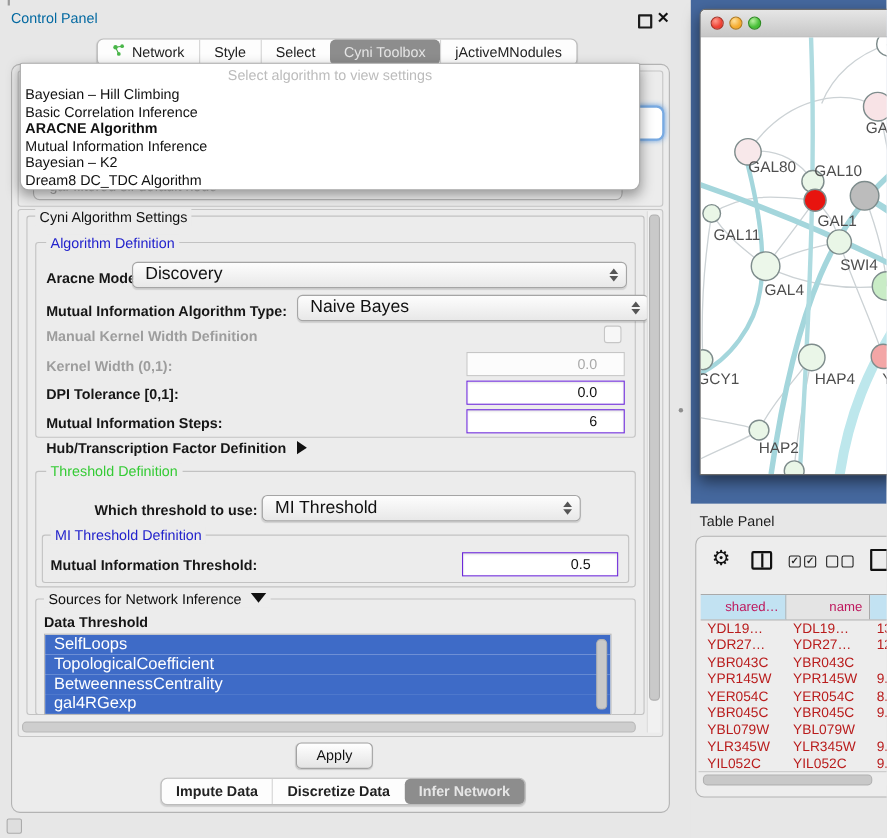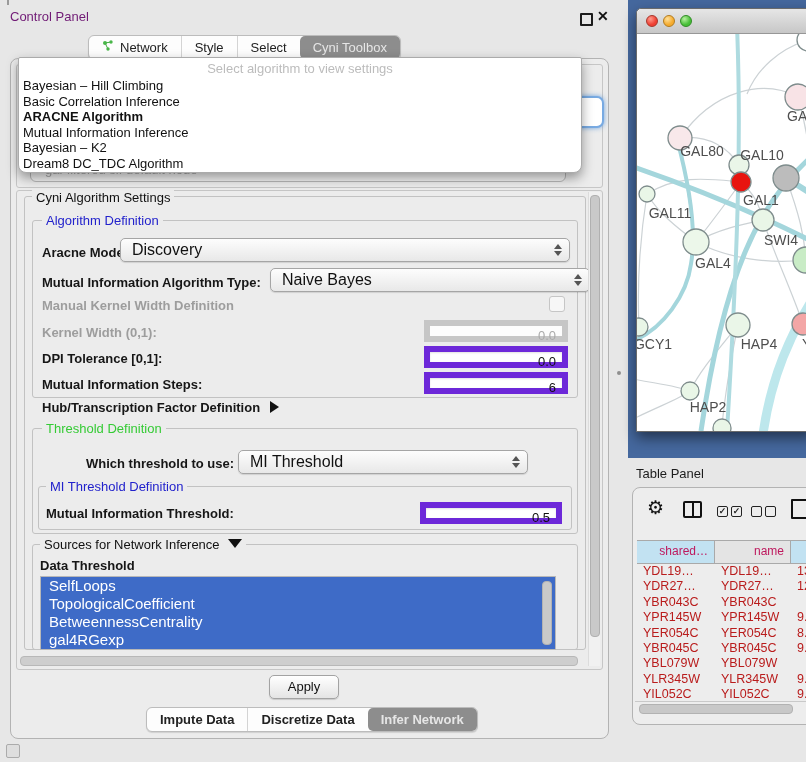--- a/index.html
+++ b/index.html
@@ -1,19 +1,19 @@
 <!DOCTYPE html>
 <html><head>
 <meta charset="utf-8">
 <style>
   html,body{margin:0;padding:0;width:806px;height:762px;overflow:hidden;
     font-family:"Liberation Sans",sans-serif;background:#e7e7e7;position:relative;}
   .abs{position:absolute;}
   
-  .cp-title{left:10px;top:9px;font-size:13px;color:#701a75;}
+  .cp-title{left:10px;top:9px;font-size:13px;color:#0369a1;}
   .float-ico{left:580px;top:13px;width:9px;height:9px;border:2px solid #1c1c1c;border-radius:1px;}
   .close-ico{left:597px;top:8px;font-size:14px;font-weight:bold;color:#111;}
   .top-notch{left:7px;top:0;width:2px;height:5px;background:#9a9a9a;}
   
   .seg-row{display:flex;background:#fdfdfd;border:1px solid #bcbcbc;border-radius:6px;
     height:23px;align-items:stretch;box-shadow:0 1px 1px rgba(0,0,0,.12);}
   .seg{display:flex;align-items:center;padding:0 13px;font-size:13px;color:#222;
     border-left:1px solid #d4d4d4;white-space:nowrap;}
   .seg:first-child{border-left:none;}
   .seg.active{background:#8d8d8d;color:#e6e6e6;border-radius:5px;border-left:none;}
@@ -38,22 +38,22 @@
   .lbl{position:absolute;font-size:13px;font-weight:bold;color:#161616;white-space:nowrap;}
   .lbl.dis{color:#9d9d9d;}
   .combo{position:absolute;box-sizing:border-box;height:24px;border:1px solid #a5a5a5;border-radius:5px;
     background:linear-gradient(#fdfdfd,#e8e8e8);font-size:16px;color:#111;line-height:22px;
     padding-left:11px;box-shadow:0 1px 1px rgba(0,0,0,.12);}
   .spin{position:absolute;right:8px;top:5px;width:7px;}
   .spin .u{width:0;height:0;border-left:4px solid transparent;border-right:4px solid transparent;
     border-bottom:5px solid #555;margin-bottom:2px;}
   .spin .d{width:0;height:0;border-left:4px solid transparent;border-right:4px solid transparent;
     border-top:5px solid #555;}
-  .tfield{position:absolute;box-sizing:border-box;height:22px;border:6px solid #6d28d9;background:#fff;
-    font-size:13px;color:#111;line-height:20px;text-align:right;padding-right:6px;
+  .tfield{position:absolute;box-sizing:border-box;height:22px;border:1px solid #6d28d9;background:#fff;
+    font-size:13px;color:#111;line-height:20px;text-align:right;padding-right:24px;
     box-shadow:inset 0 1px 2px rgba(0,0,0,.12);}
   .tfield.dis{border-color:#c6c6c6;color:#aaa;background:#fcfcfc;box-shadow:none;}
   .chk{position:absolute;width:14px;height:14px;border:1px solid #c6c6c6;border-radius:3px;background:#f7f7f7;}
   .arrow-r{display:inline-block;width:0;height:0;border-top:6px solid transparent;
     border-bottom:6px solid transparent;border-left:9px solid #111;margin-left:10px;vertical-align:-1px;}
   .arrow-d{display:inline-block;width:0;height:0;border-left:7px solid transparent;
     border-right:7px solid transparent;border-top:9px solid #111;margin-left:8px;vertical-align:1px;}
   .attr-list{left:40px;top:576px;width:514px;height:72px;border:1px solid #b8b8b8;background:#fff;overflow:hidden;}
   .attr-item{height:18px;background:#3e6bc7;color:#fff;font-size:15px;line-height:18px;padding-left:8px;}
   .list-vthumb{position:absolute;right:3px;top:4px;width:8px;height:62px;border-radius:4px;background:#c9c9c9;border:1px solid #b2b2b2;}
@@ -126,20 +126,21 @@
           <circle cx="3" cy="3" r="2" fill="#49b649"></circle>
           <circle cx="9" cy="2" r="1.7" fill="#49b649"></circle>
           <circle cx="6" cy="9" r="1.7" fill="#49b649"></circle>
         </svg>
     </span>
     <span>Network</span>
   </div>
   <div class="seg">Style</div>
   <div class="seg">Select</div>
   <div class="seg active">Cyni Toolbox</div>
+  <div class="seg">jActiveMNodules</div>
 </div>
 
 <div class="abs main-panel"></div>
 <div class="abs sub-box upper-sec"></div>
 <div class="abs focus-combo"></div>
 <div class="abs ghost-combo">gal-filtered sif default node</div>
 
 <div class="abs popup">
   <div class="ph">Select algorithm to view settings</div>
   <div class="it">Bayesian – Hill Climbing</div>

